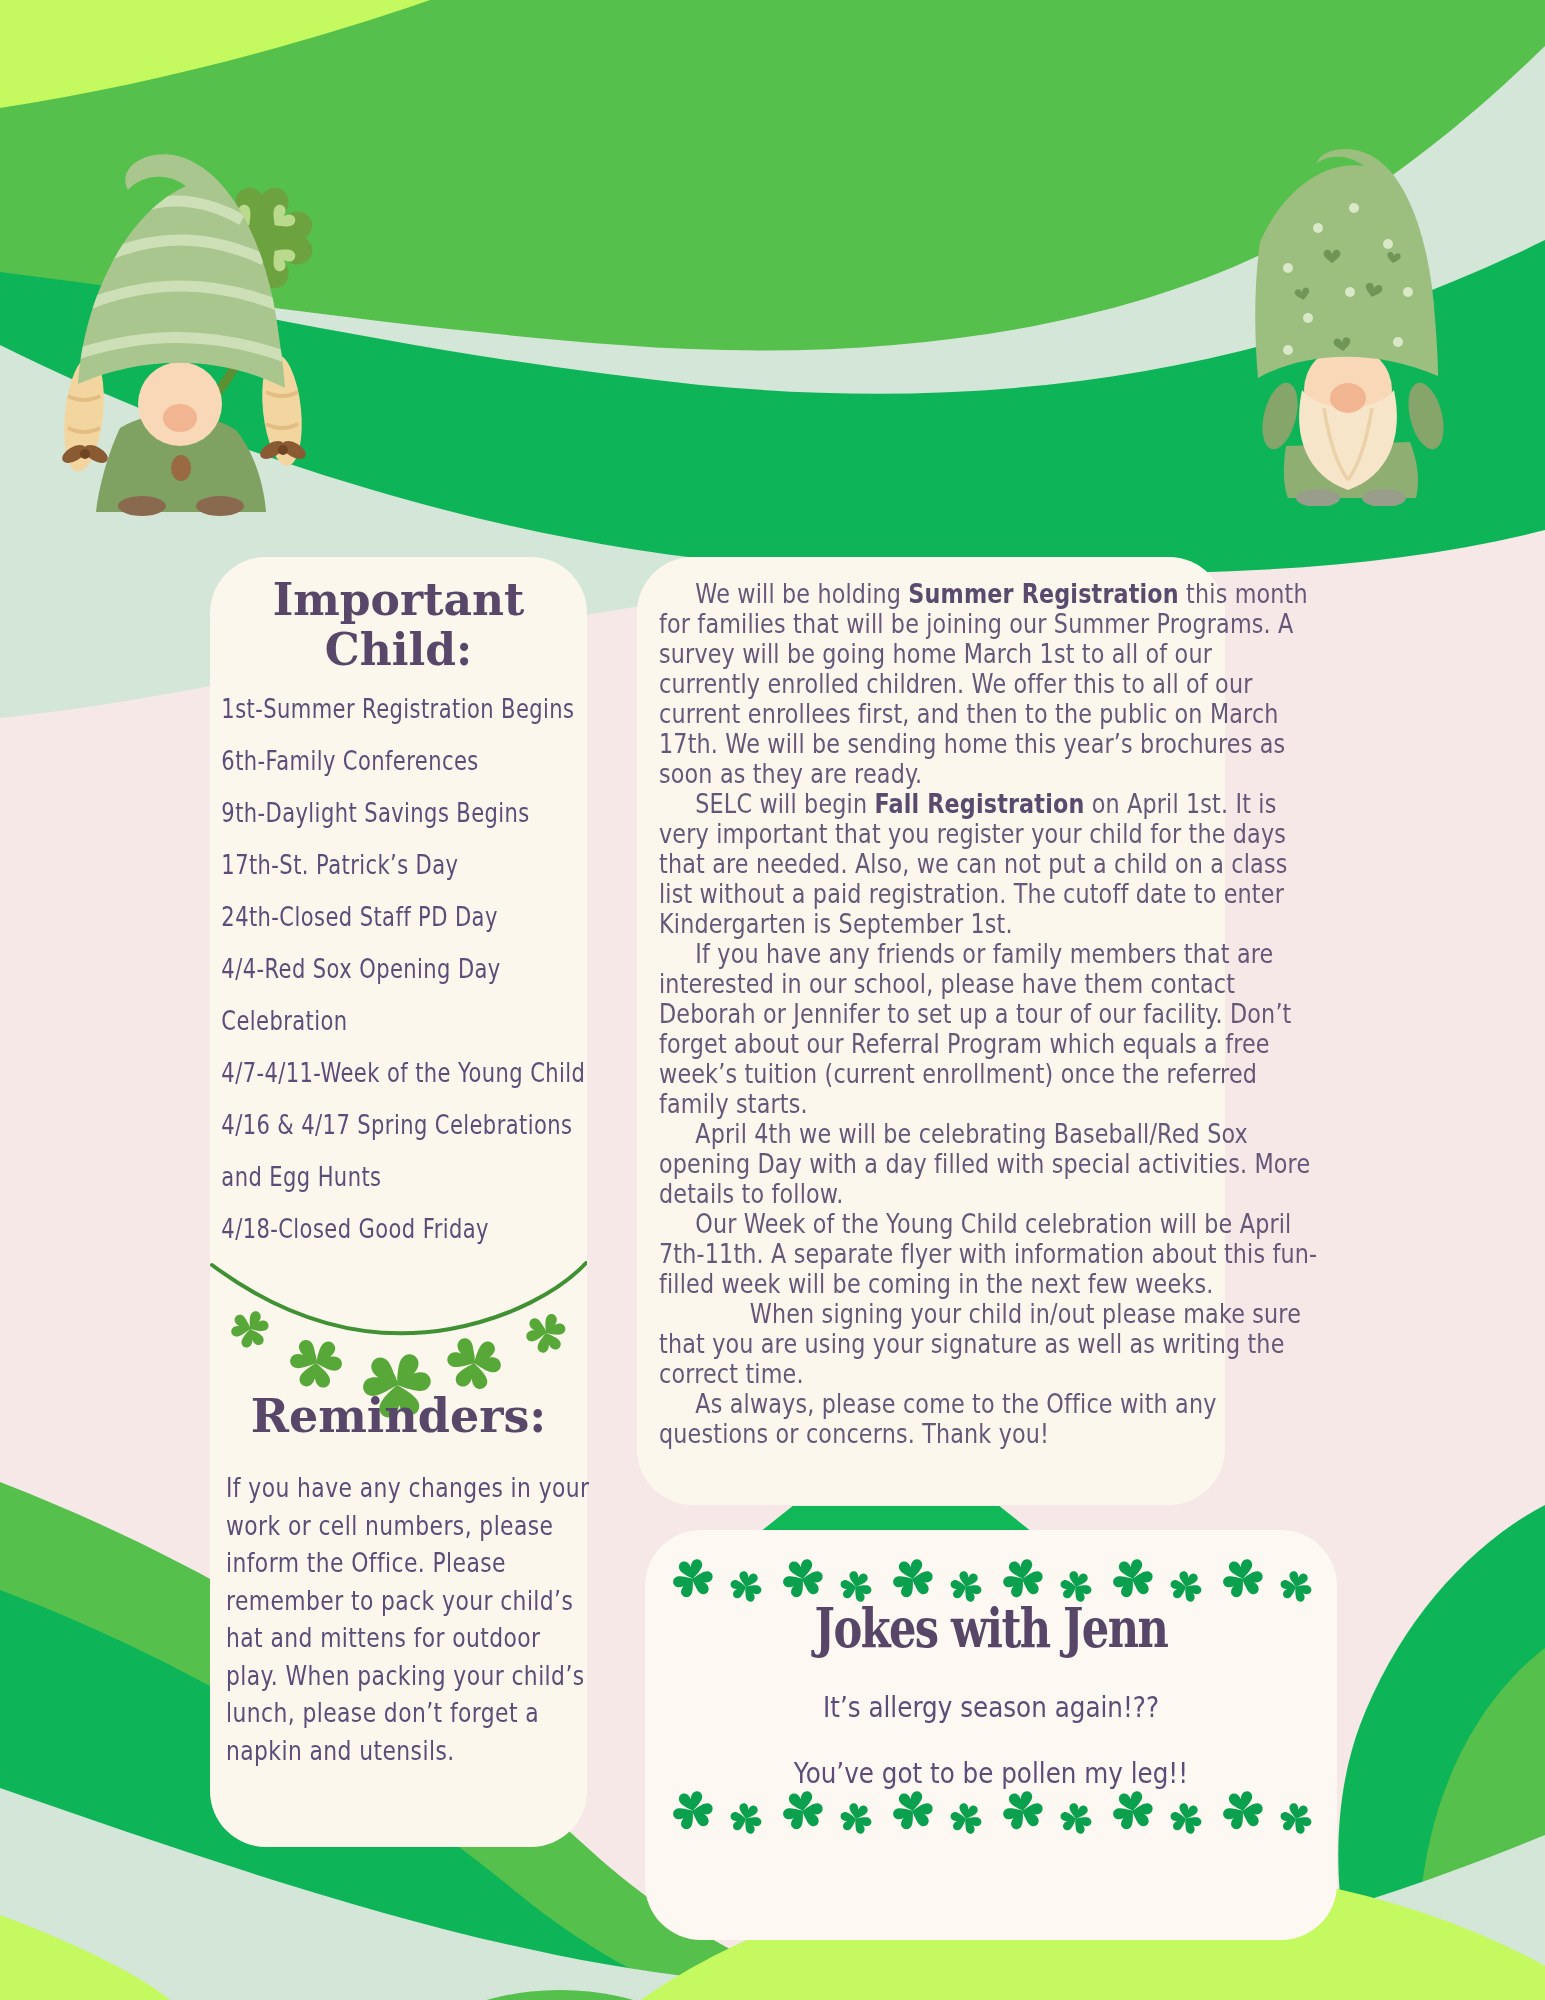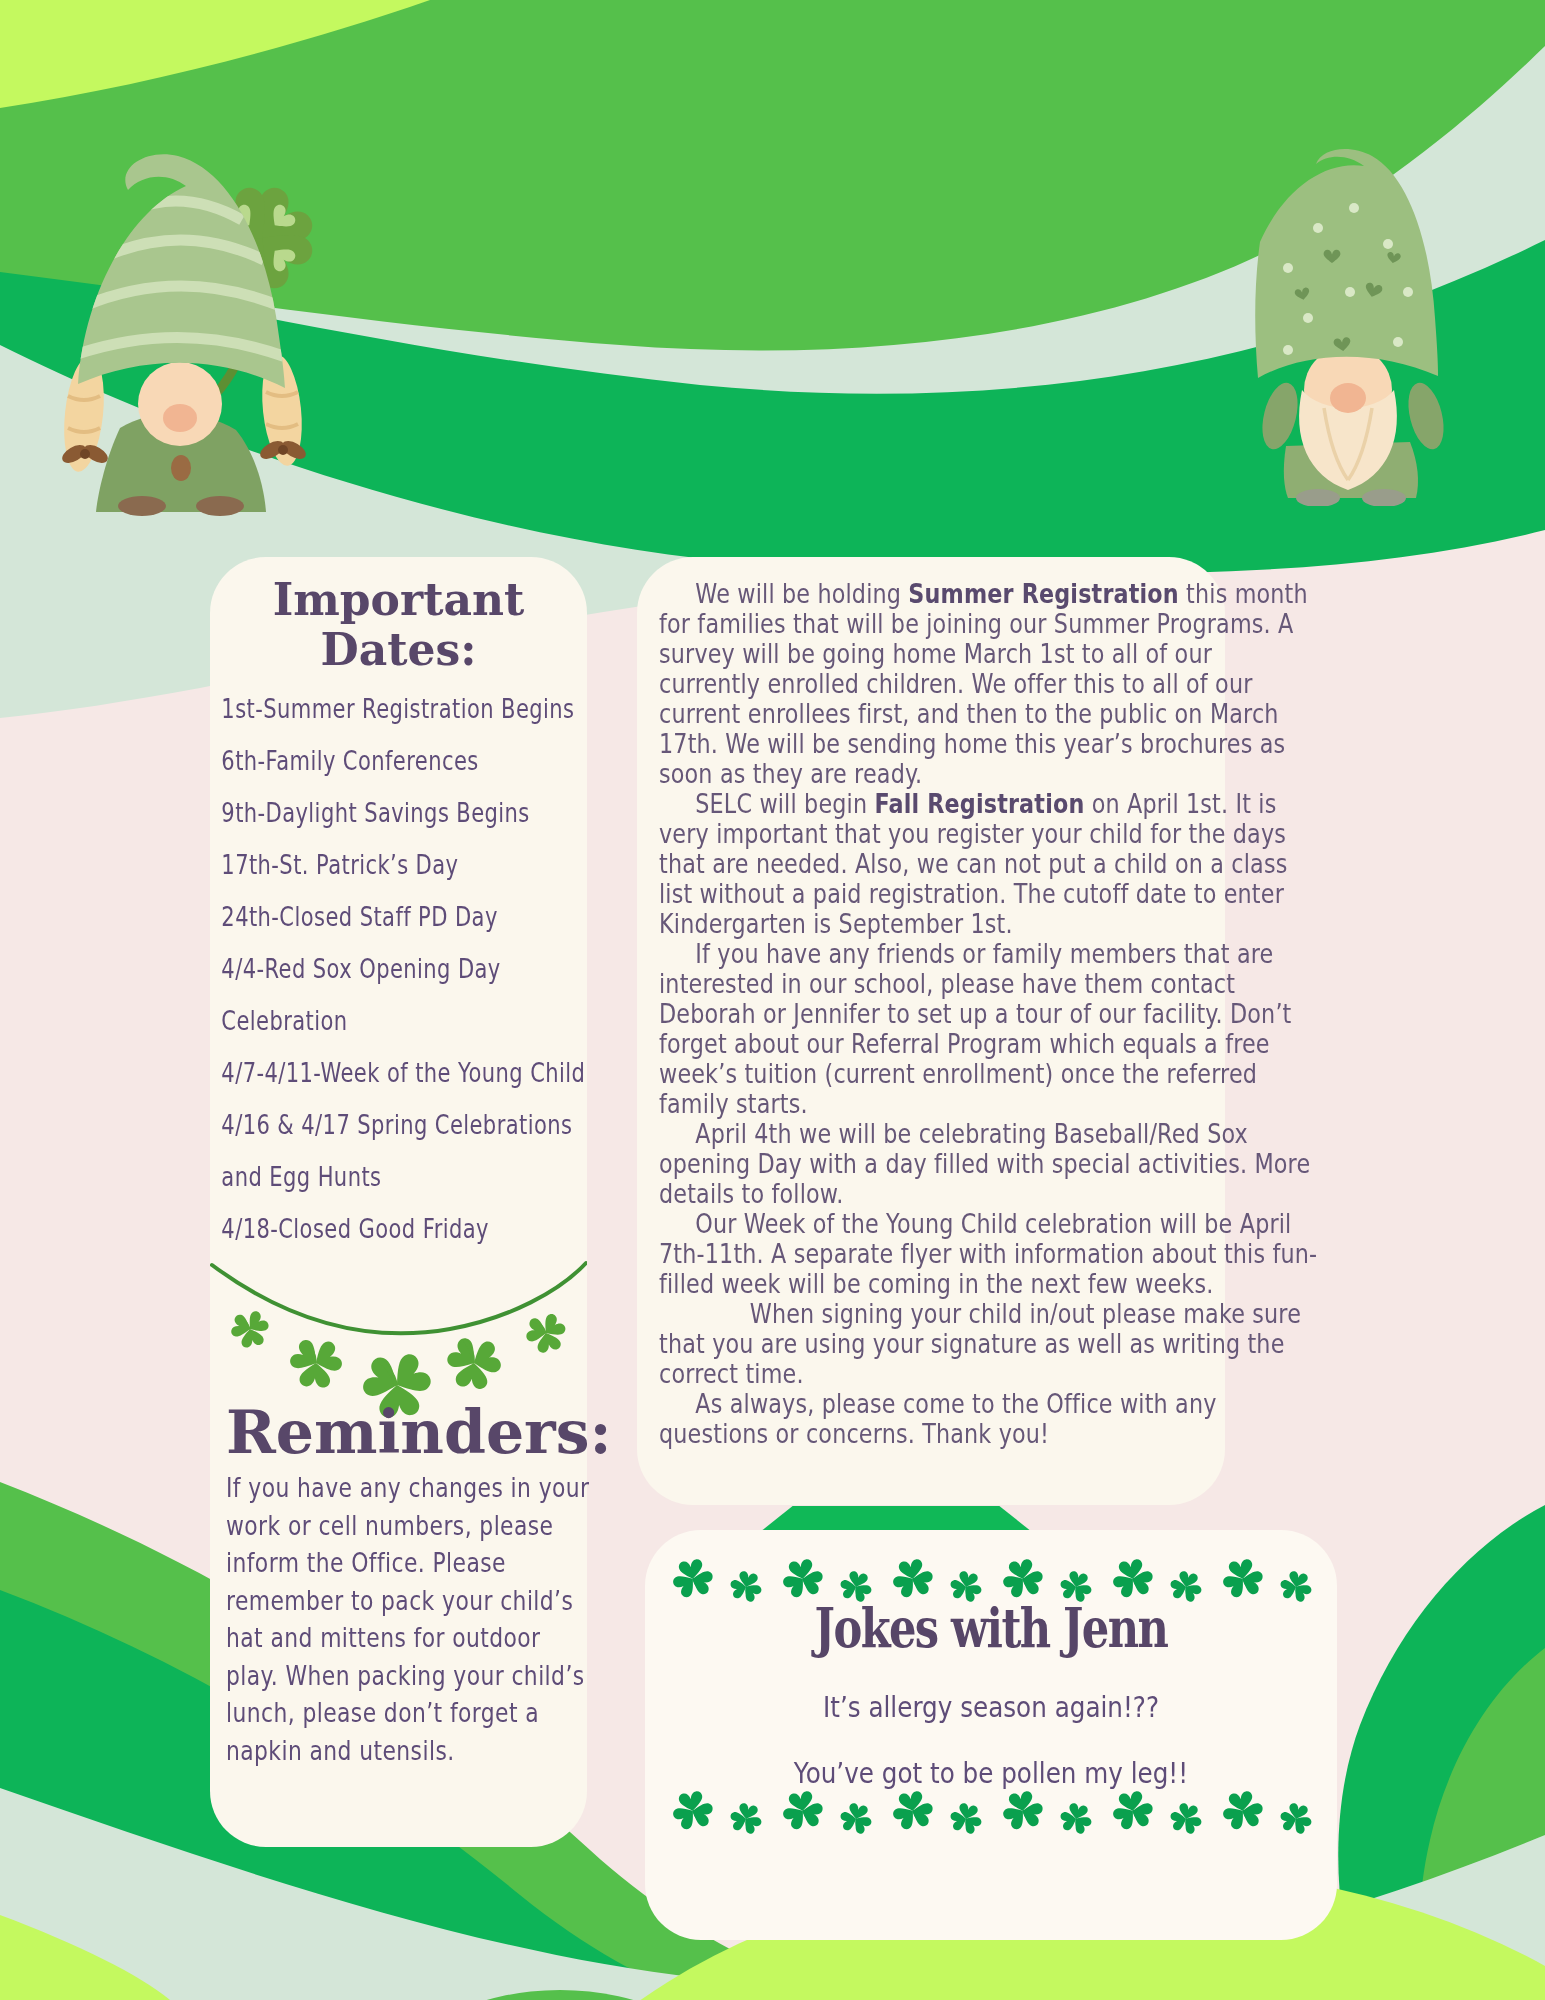--- a/index.html
+++ b/index.html
@@ -45,23 +45,23 @@
     font-family:"DejaVu Serif","Liberation Serif",serif;font-weight:bold;
     font-size:44px;line-height:50px;color:#584769;
   }
   ul.dates{
     list-style:none;margin:8px 0 0;padding:0 0 0 14px;width:452px;
     transform:scaleX(0.81);transform-origin:left top;
     font-size:26px;line-height:52px;color:#5e4c78;letter-spacing:.5px;
   }
   .garland{position:absolute;left:0;top:700px;}
   .reminders-heading{
-    position:absolute;top:824px;left:0;right:0;margin:16px;text-align:center;
+    position:absolute;top:824px;left:0;right:0;margin:8px;text-align:center;
     font-family:"DejaVu Serif","Liberation Serif",serif;font-weight:bold;
-    font-size:60px;color:#584769;
+    font-size:46px;color:#584769;
   }
   .reminders-text{
     position:absolute;top:912px;left:16px;margin:0;width:452px;
     transform:scaleX(0.81);transform-origin:left top;
     font-size:27px;line-height:37.5px;color:#5e4c78;letter-spacing:.5px;
   }
   .article{
     position:absolute;top:22px;left:22px;width:800px;
     transform:scaleX(0.825);transform-origin:left top;
     font-size:27px;line-height:30px;color:#665778;letter-spacing:.2px;
@@ -212,21 +212,21 @@
           <use href="#heartP" transform="translate(128,142) scale(0.3) rotate(15)"></use>
           <use href="#heartP" transform="translate(56,146) scale(0.26) rotate(-12)"></use>
           <use href="#heartP" transform="translate(148,110) scale(0.24) rotate(10)"></use>
           <use href="#heartP" transform="translate(96,196) scale(0.3) rotate(-8)"></use>
         </g>
       </g>
     </g>
   </svg>
 
   <div class="card sidebar-card">
-    <h2 class="side-heading">Important Dates:</h2>
+    <h2 class="side-heading">Important Child:</h2>
     <ul class="dates" id="dates-list">
         <li>1st-Summer Registration Begins</li>
         <li>6th-Family Conferences</li>
         <li>9th-Daylight Savings Begins</li>
         <li>17th-St. Patrick’s Day</li>
         <li>24th-Closed Staff PD Day</li>
         <li>4/4-Red Sox Opening Day Celebration</li>
         <li>4/7-4/11-Week of the Young Child</li>
         <li>4/16 &amp; 4/17 Spring Celebrations and Egg Hunts</li>
         <li>4/18-Closed Good Friday</li>

